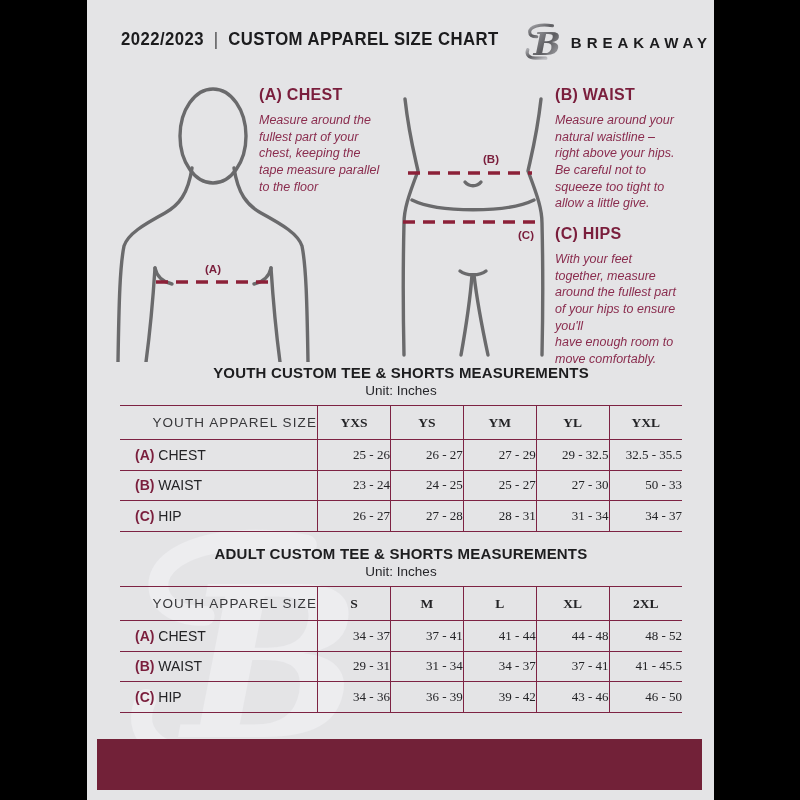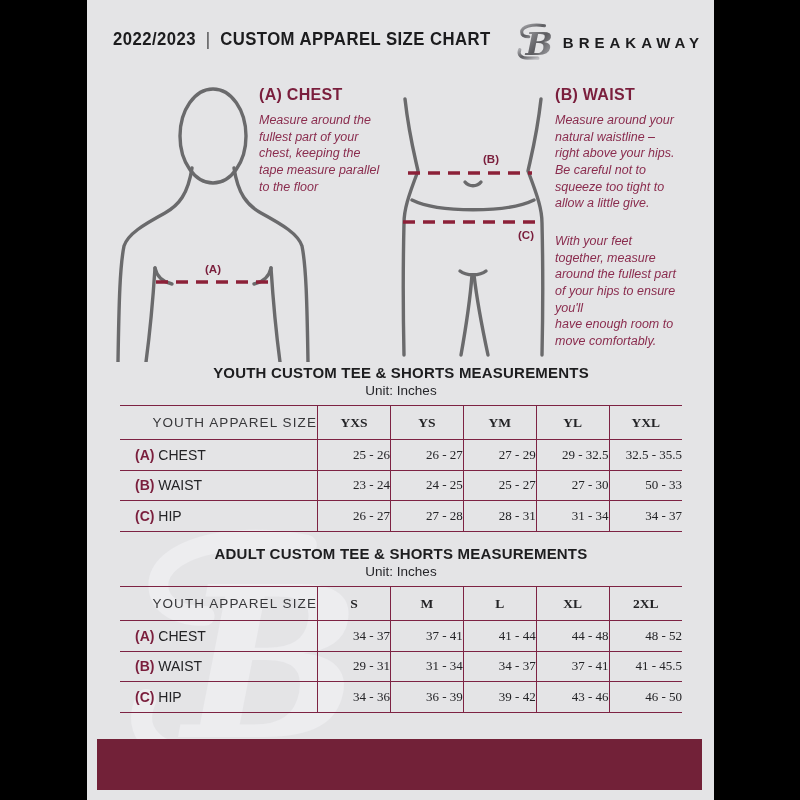--- a/index.html
+++ b/index.html
@@ -5,21 +5,21 @@
   html,body{margin:0;padding:0;}
   body{
     width:800px;height:800px;background:#000;position:relative;overflow:hidden;
     font-family:"Liberation Sans", sans-serif;
   }
   .panel{
     position:absolute;left:87px;top:0;width:627px;height:800px;
     background:#e4e4e6;overflow:hidden;
   }
   
-  .hdr{position:absolute;left:0;top:0;width:627px;height:62px;}
+  .hdr{position:absolute;left:8px;top:0;width:627px;height:62px;}
   .hdr-left{
     position:absolute;left:26px;top:28px;display:flex;align-items:center;gap:11px;
     font-weight:bold;font-size:19px;color:#1c1c1e;white-space:nowrap;
     transform:scaleX(.88);transform-origin:left center;letter-spacing:.5px;
   }
   .hdr-sep{font-weight:normal;color:#4a4a4c;font-size:19px;}
   .brand{position:absolute;right:10px;top:22px;display:flex;align-items:center;gap:6px;}
   .brand-name{font-weight:bold;font-size:15px;letter-spacing:5px;color:#1c1c1e;}
   .logo{width:44px;height:40px;}
   
@@ -129,20 +129,21 @@
       <div class="g-head">(B) WAIST</div>
       <div class="g-body">Measure around your
 natural waistline –
 right above your hips.
 Be careful not to
 squeeze too tight to
 allow a little give.</div>
     </div>
 
     <div class="g-block" style="left:468px;top:225px;width:160px;">
+      <div class="g-head">(C) HIPS</div>
       <div class="g-body">With your feet
 together, measure
 around the fullest part
 of your hips to ensure
 you'll
 have enough room to
 move comfortably.</div>
     </div>
   </div>
 

